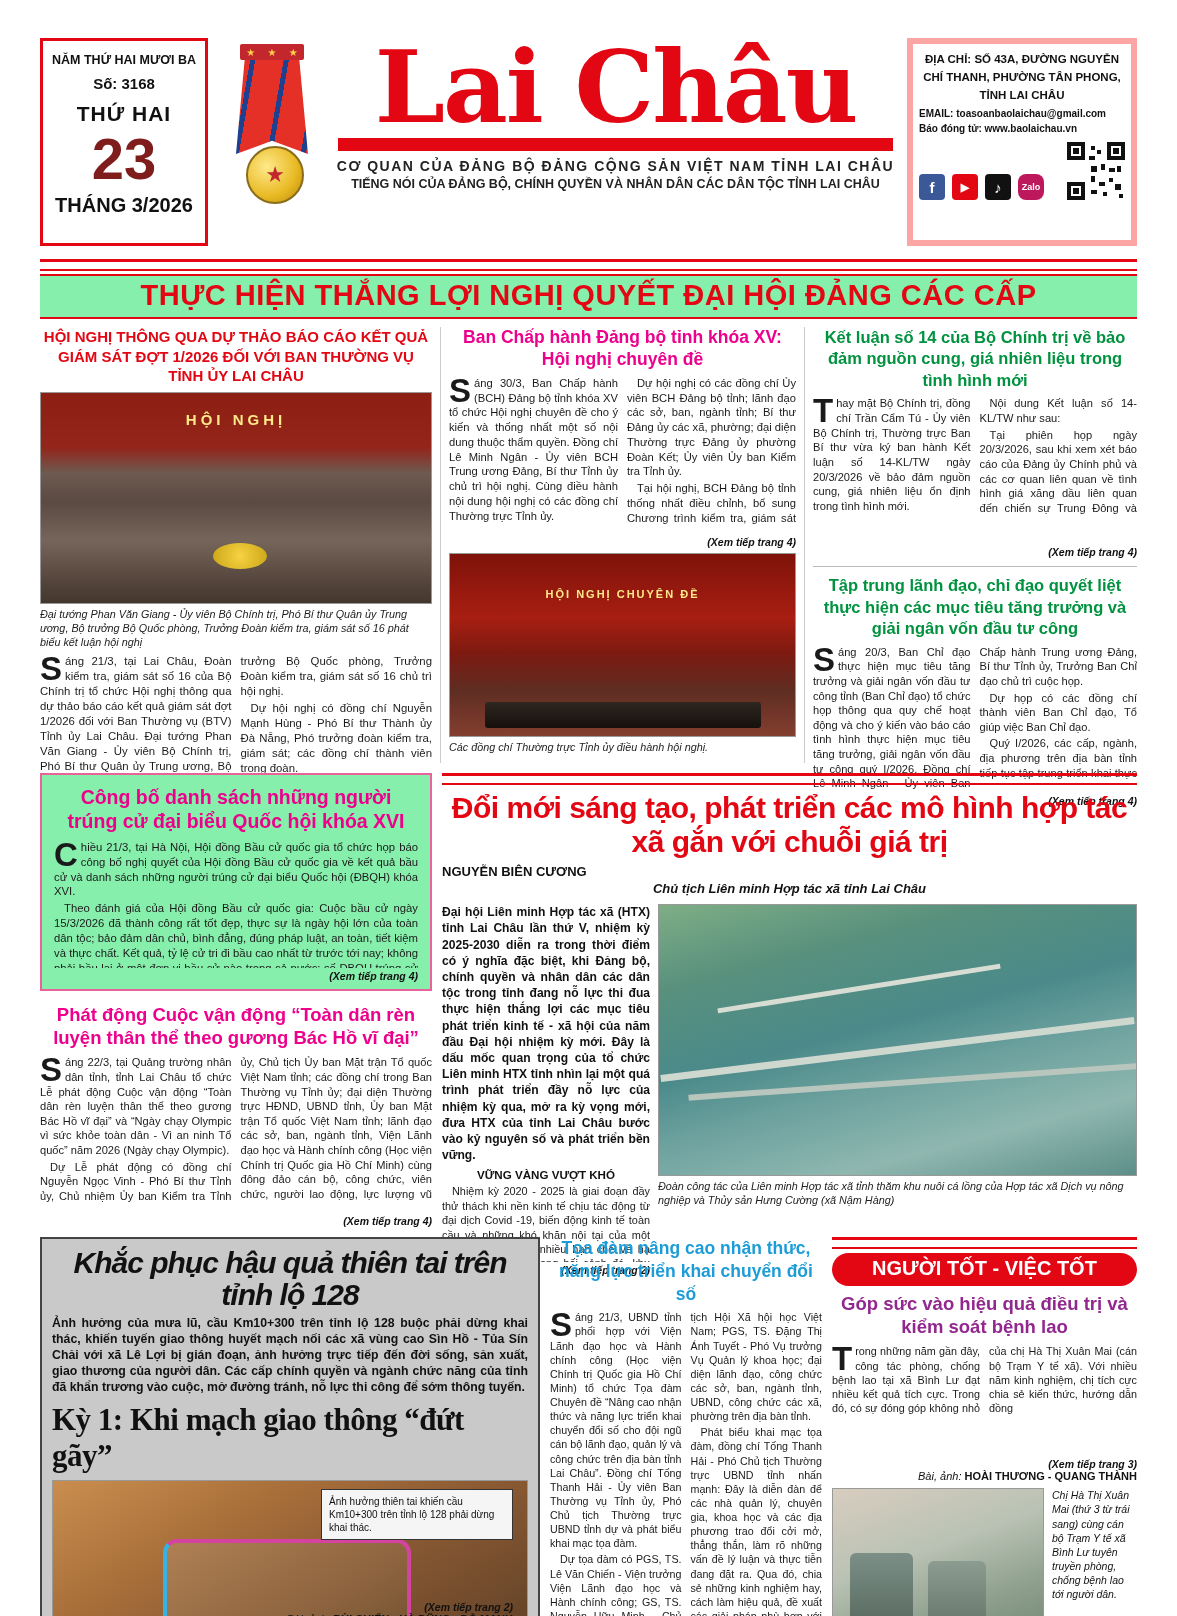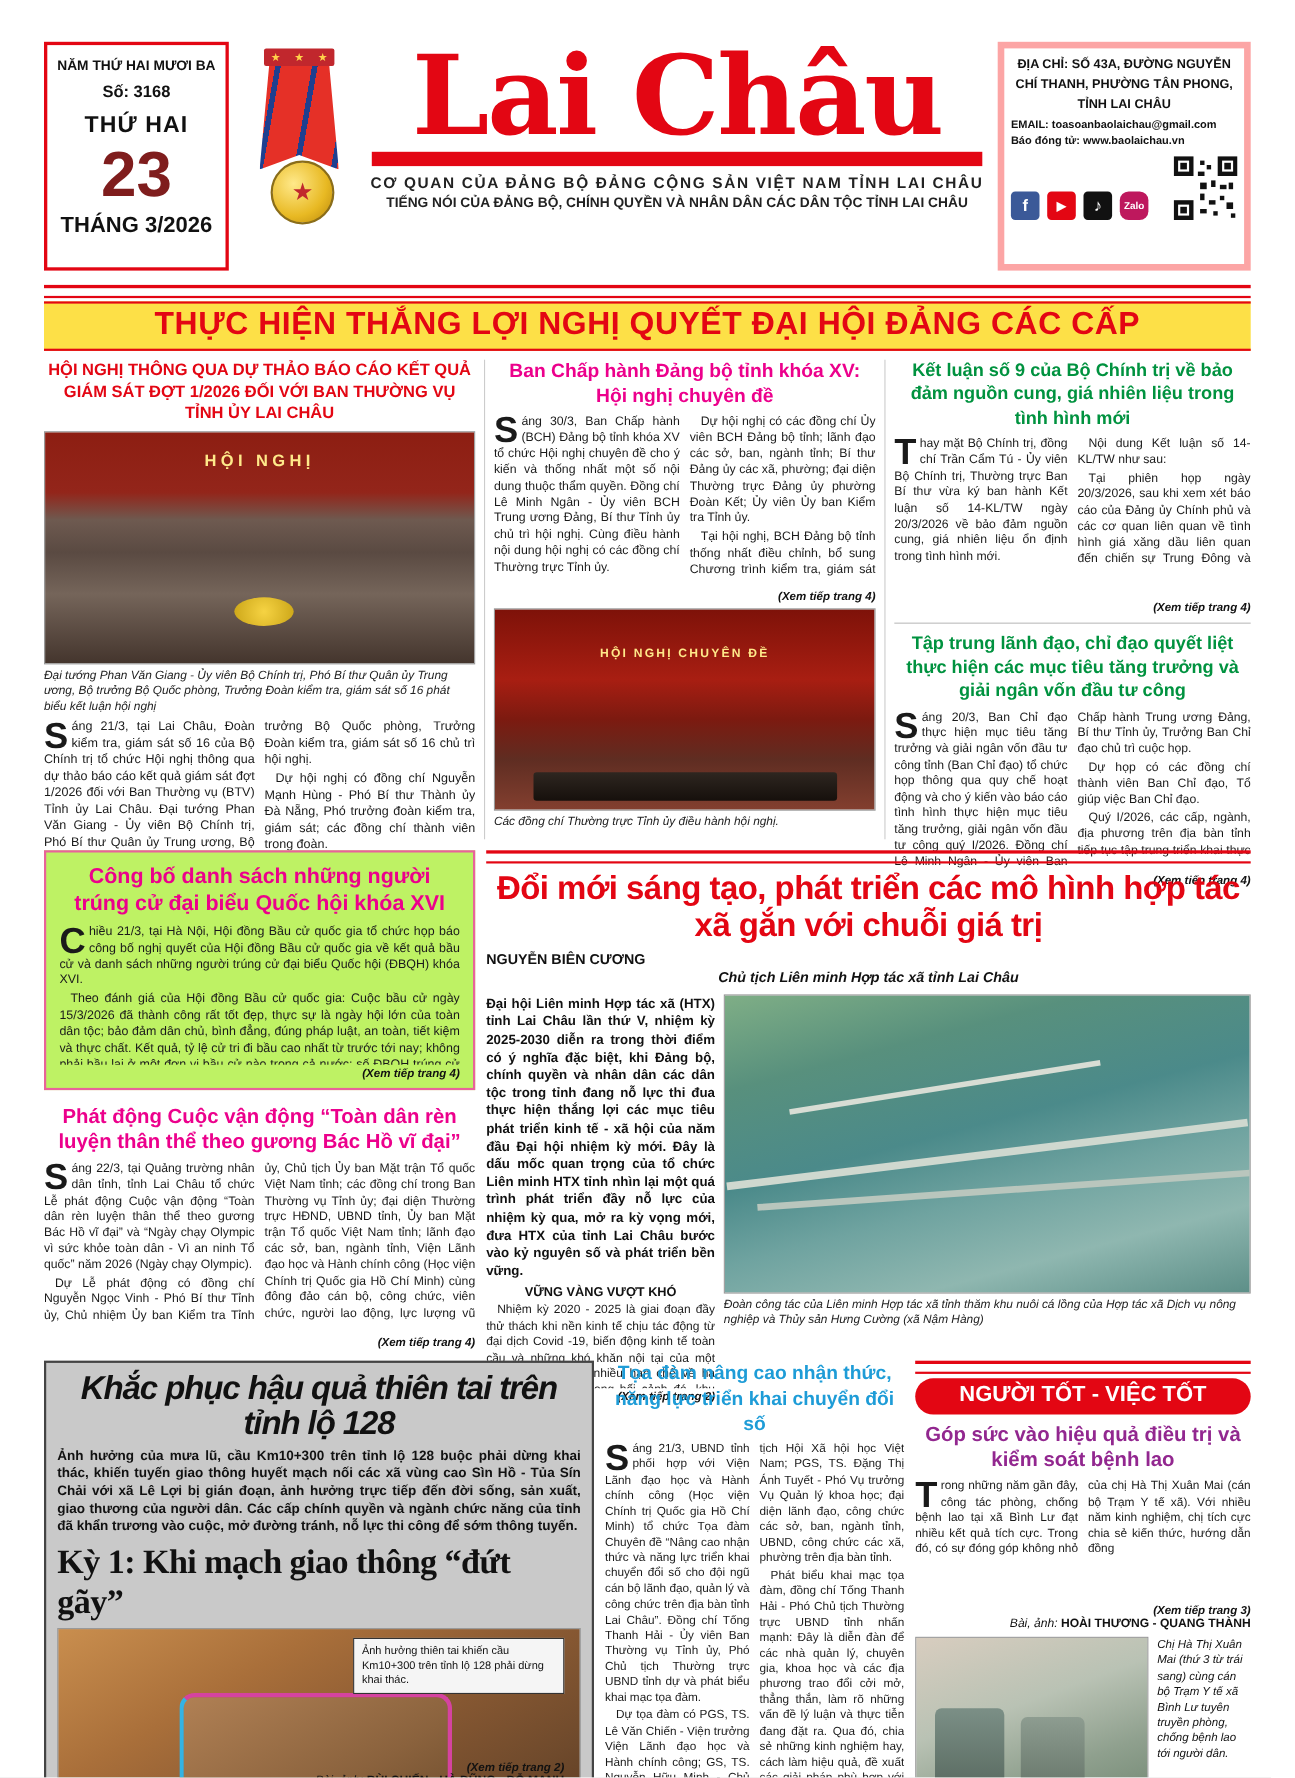--- a/index.html
+++ b/index.html
@@ -36,21 +36,21 @@
   .socialrow{display:flex;align-items:flex-end;margin-top:8px;}
   .sic{width:26px;height:26px;margin-right:7px;border-radius:4px;color:#fff;display:flex;align-items:center;justify-content:center;
        font-weight:bold;font-size:15px;}
   .sic.fb{background:#3b5998;}
   .sic.yt{background:#e30613;font-size:11px;}
   .sic.tk{background:#111;}
   .sic.za{background:#be185d;font-size:9px;border-radius:8px;}
   .qr{margin-left:auto;}
   
   .rule2{height:7px;border-top:3px solid #e30613;border-bottom:2px solid #e30613;margin-top:5px;}
-  .banner{margin-top:3px;background:#fde047;border-top:2px solid #e30613;border-bottom:2px solid #e30613;
+  .banner{margin-top:3px;background:#86efac;border-top:2px solid #e30613;border-bottom:2px solid #e30613;
           text-align:center;font-size:29px;font-weight:bold;color:#e30613;padding:3px 0 5px;letter-spacing:0.5px;}
   
   .h-red{color:#e30613;font-size:15px;font-weight:bold;text-align:center;line-height:1.3;}
   .h-mag{color:#ec008c;font-size:17.5px;font-weight:bold;text-align:center;line-height:1.25;}
   .h-grn{color:#00923f;font-size:16.5px;font-weight:bold;text-align:center;line-height:1.3;}
   .h-blu{color:#1e9cd7;font-size:17.5px;font-weight:bold;text-align:center;line-height:1.3;}
   .h-pur{color:#92278f;font-size:18.5px;font-weight:bold;text-align:center;line-height:1.25;}
   .body{font-size:11.4px;line-height:1.32;text-align:justify;color:#1a1a1a;}
   .cols2{columns:2;column-gap:9px;}
   .body p{margin:0 0 2px 0;text-indent:10px;}
@@ -69,21 +69,21 @@
      background:linear-gradient(180deg,#8d1e12 0%,#93251a 26%,#6e5a50 38%,#5a4a42 52%,#75655a 70%,#44352d 100%);}
   .photo2{height:184px;margin-top:5px;
      background:linear-gradient(180deg,#7e1209 0%,#a81e12 35%,#7c1a10 55%,#5f2d22 75%,#833f2f 100%);}
   .photo3{height:272px;background:
      linear-gradient(165deg,#7fae86 0%,#58907d 22%,#4b8a8a 45%,#6fa3a0 62%,#8fb7b0 80%,#5d8f88 100%);}
   .photo4{height:196px;margin-top:6px;background:linear-gradient(150deg,#c98e4e 0%,#a96f3a 30%,#8a5a33 55%,#6f4a2c 80%,#59391f 100%);}
   .photo5{width:212px;height:162px;background:linear-gradient(160deg,#d8cdbf 0%,#b9c2b4 40%,#8fa08e 70%,#6f8570 100%);}
   .midsec{display:flex;margin-top:10px;height:452px;}
   .mleft{width:392px;}
   .mright{flex:1;margin-left:10px;}
-  .pinkbox{background:#bef264;border:2px solid #e8639a;box-sizing:border-box;padding:10px 12px;height:218px;}
+  .pinkbox{background:#86efac;border:2px solid #e8639a;box-sizing:border-box;padding:10px 12px;height:218px;}
   .pinkbox .h-mag{font-size:19.5px;}
   .bigred{color:#e30613;font-size:30px;font-weight:bold;text-align:center;line-height:1.12;letter-spacing:-0.5px;}
   .author{font-size:13px;font-weight:bold;text-align:left;margin-top:6px;}
   .role{font-size:13px;font-weight:bold;font-style:italic;text-align:center;margin-top:2px;}
   .htxrow{display:flex;margin-top:8px;}
   .htxtext{width:208px;}
   .htxphoto{flex:1;margin-left:8px;}
   .subhead{font-size:11.6px;font-weight:bold;text-align:center;margin:5px 0 3px;}
   .intro-b{font-weight:bold;font-size:12.1px;line-height:1.34;text-align:justify;}
   .botsec{display:flex;margin-top:12px;height:408px;}
@@ -211,21 +211,21 @@
       <div class="more">(Xem tiếp trang 4)</div>
       <div class="photo photo2">
         <div class="ph-txt" style="top:34px;font-size:11px;letter-spacing:2px;">HỘI NGHỊ CHUYÊN ĐỀ</div>
         <div style="position:absolute;left:10%;bottom:8px;width:80%;height:26px;background:linear-gradient(180deg,#2e2620,#16100c);border-radius:3px;"></div>
       </div>
       <div class="cap">Các đồng chí Thường trực Tỉnh ủy điều hành hội nghị.</div>
     </div>
 
     <div class="tcol3">
       <div>
-        <div class="h-grn">Kết luận số 9 của Bộ Chính trị về bảo đảm nguồn cung, giá nhiên liệu trong tình hình mới</div>
+        <div class="h-grn">Kết luận số 14 của Bộ Chính trị về bảo đảm nguồn cung, giá nhiên liệu trong tình hình mới</div>
         <div class="body cols2" style="margin-top:5px;height:148px;overflow:hidden;font-size:11.1px;">
           <p class="lead">Thay mặt Bộ Chính trị, đồng chí Trần Cẩm Tú - Ủy viên Bộ Chính trị, Thường trực Ban Bí thư vừa ký ban hành Kết luận số 14-KL/TW ngày 20/3/2026 về bảo đảm nguồn cung, giá nhiên liệu ổn định trong tình hình mới.</p>
           <p>Nội dung Kết luận số 14-KL/TW như sau:</p>
           <p>Tại phiên họp ngày 20/3/2026, sau khi xem xét báo cáo của Đảng ủy Chính phủ và các cơ quan liên quan về tình hình giá xăng dầu liên quan đến chiến sự Trung Đông và các khu vực trên thế giới. Bộ Chính trị kết luận như sau:</p>
 
         </div>
         <div class="more">(Xem tiếp trang 4)</div>
       </div>
       <div class="divline"></div>
       <div>

